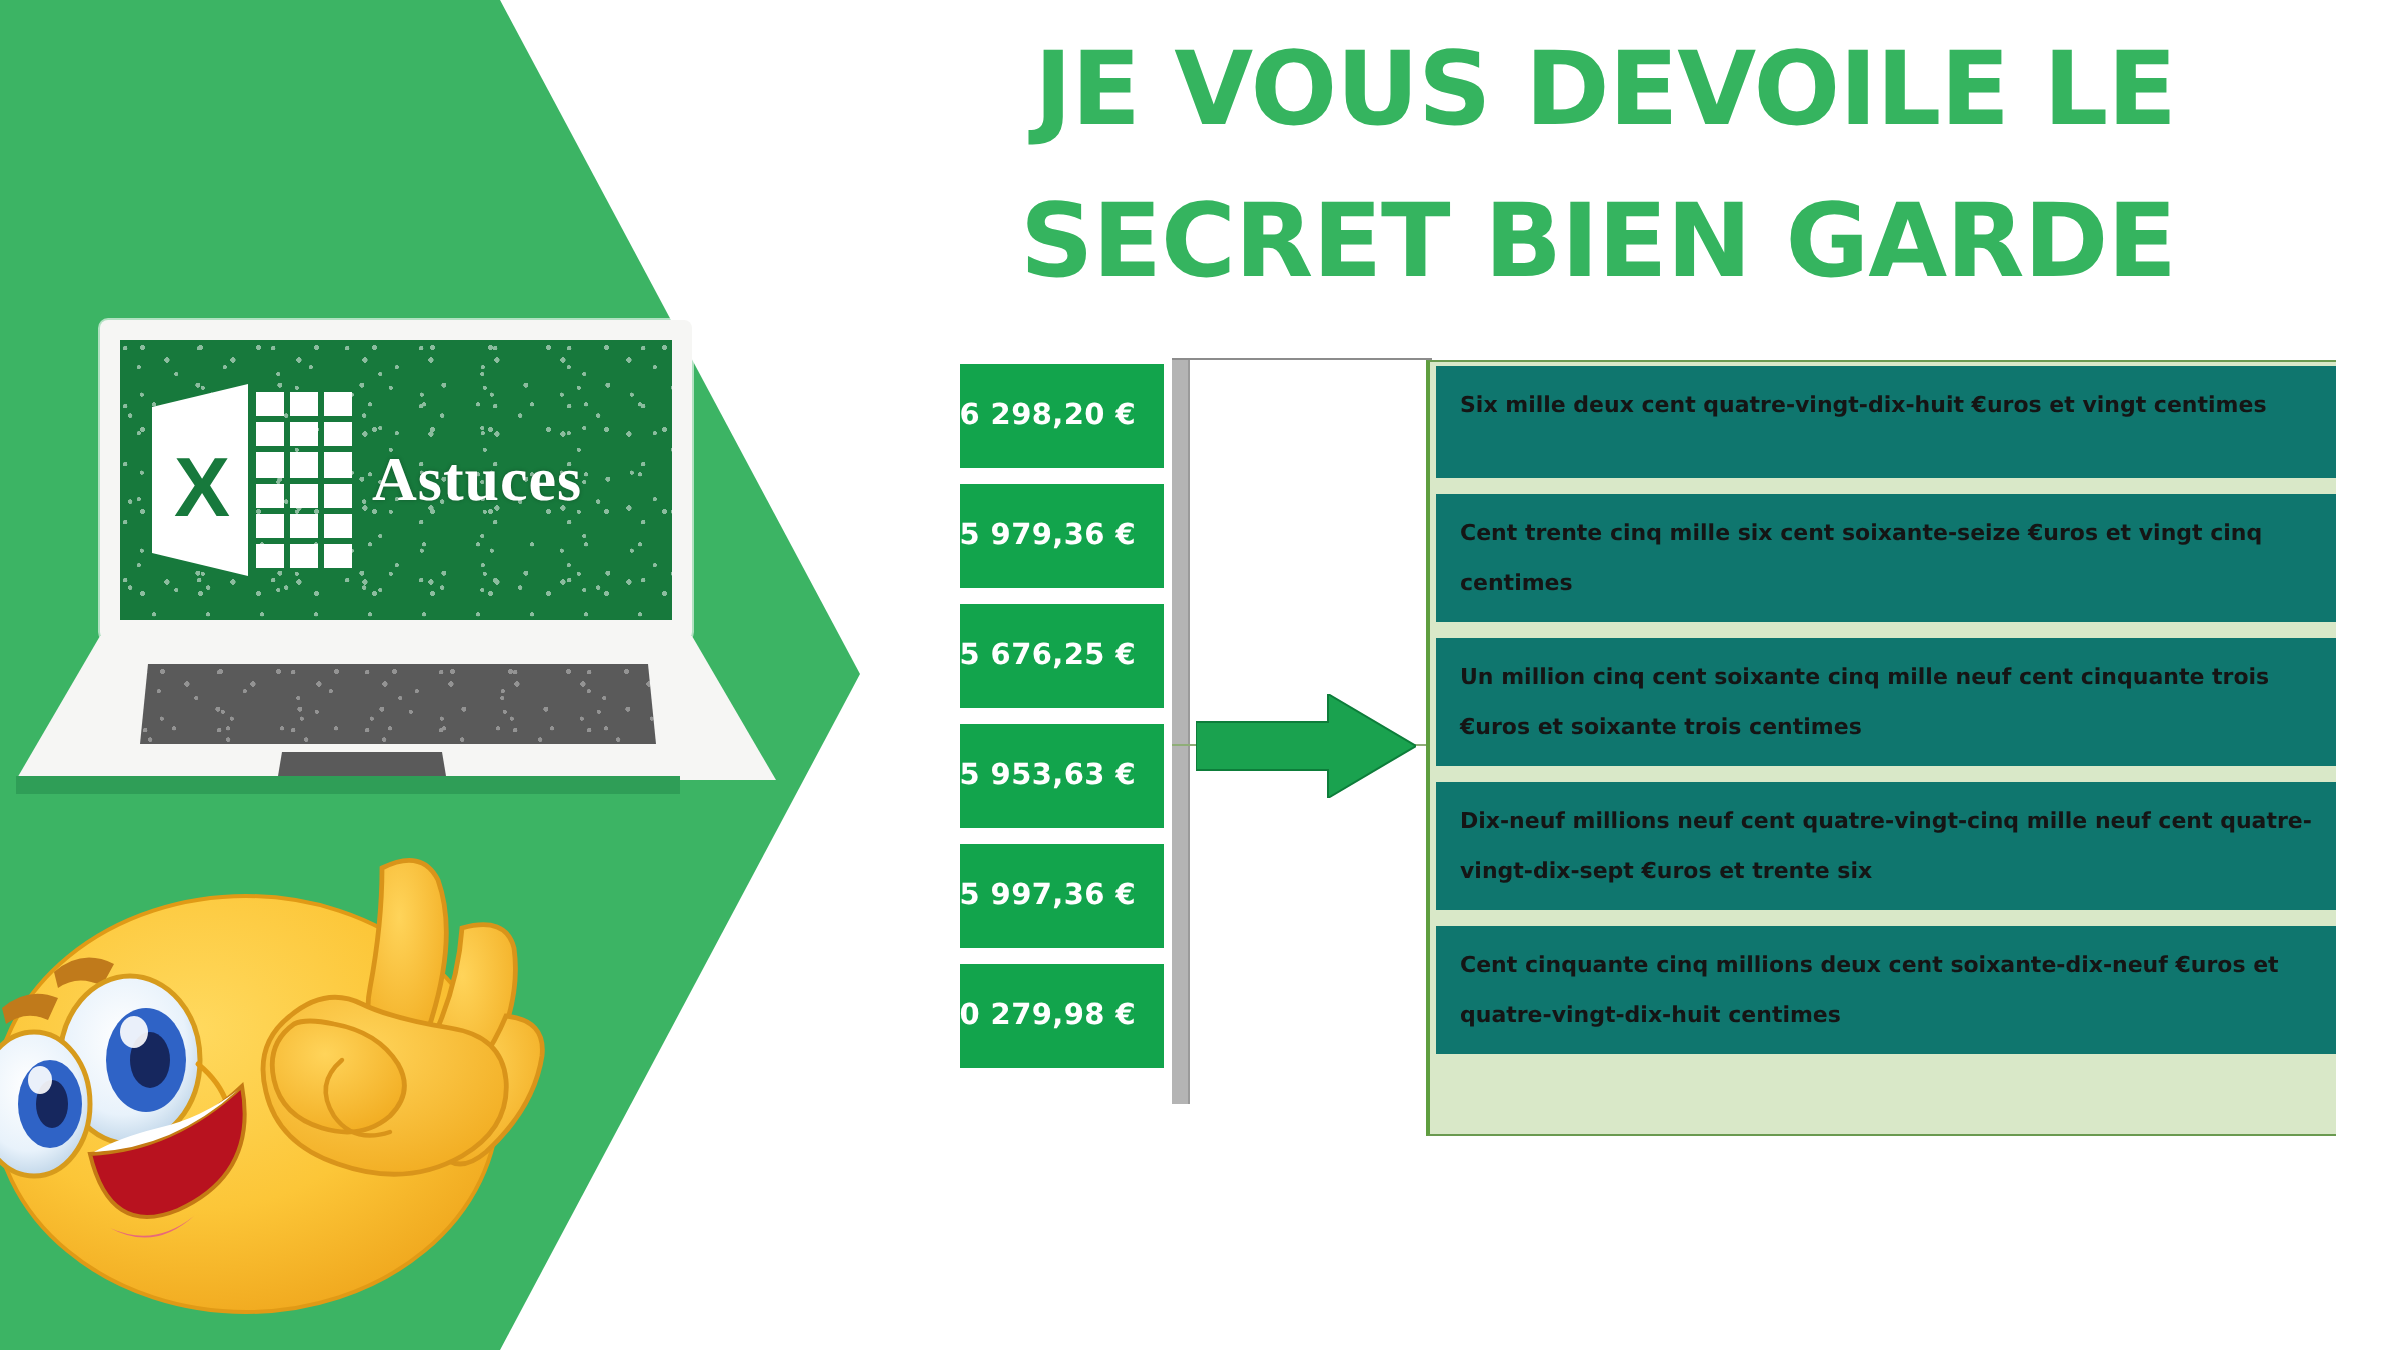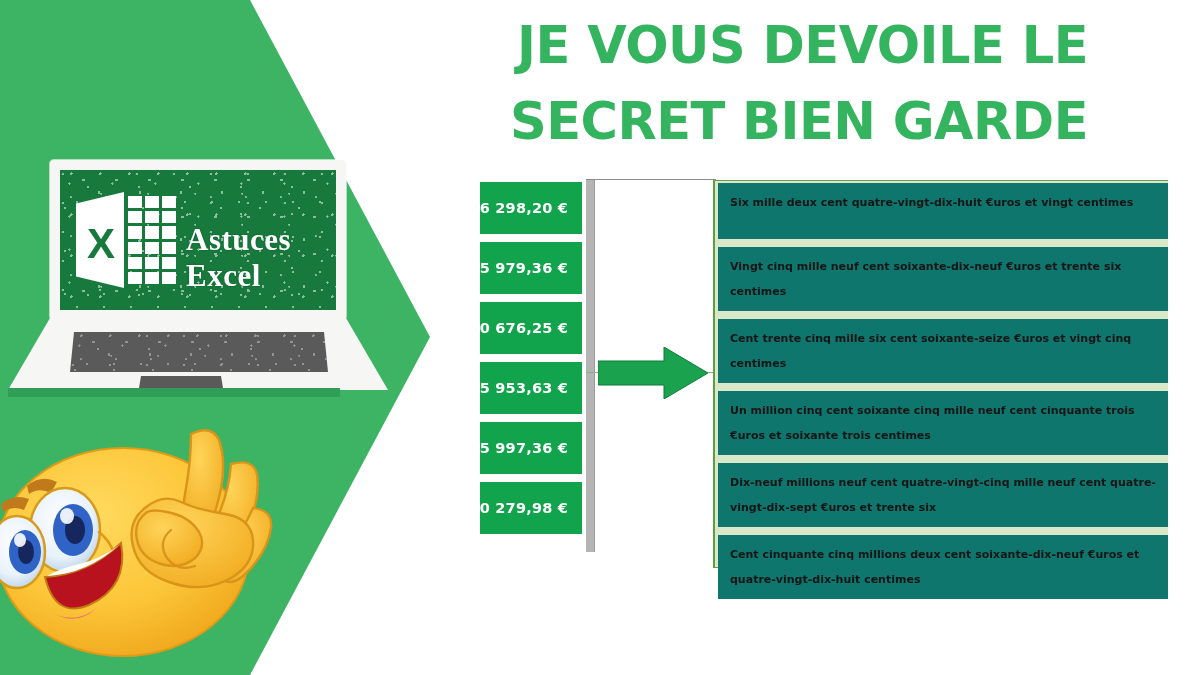--- a/index.html
+++ b/index.html
@@ -175,21 +175,20 @@
             <div class="xl-cell"></div>
               <div class="xl-cell"></div>
               <div class="xl-cell"></div>
             <div class="xl-cell"></div>
               <div class="xl-cell"></div>
               <div class="xl-cell"></div>
           </div>
         </div>
         <div class="brand">
           <div>Astuces</div>
-          <div>Excel</div>
         </div>
       </div>
     </div>
     <div class="base"></div>
     <div class="keyboard">
       <div class="speck" style="opacity:.35"></div>
     </div>
     <div class="trackpad"></div>
     <div class="basestrip"></div>
   </div>
@@ -244,35 +243,34 @@
 
   <div id="title">
     <span class="line">JE VOUS DEVOILE LE</span>
     <span class="line">SECRET BIEN GARDE</span>
   </div>
 
   <div id="col-rule"></div>
   <div id="num-col">
     <div class="num-bar">6 298,20 €</div>
     <div class="num-bar">25 979,36 €</div>
-    <div class="num-bar">240 676,25 €</div>
+    <div class="num-bar">135 676,25 €</div>
     <div class="num-bar">7 565 953,63 €</div>
     <div class="num-bar">19 985 997,36 €</div>
     <div class="num-bar">155 000 279,98 €</div>
   </div>
   <div id="col-divider"></div>
 
   <div id="mid-line"></div>
   <svg id="mid-arrow" viewBox="0 0 110 52">
     <path d="M0 14 L66 14 L66 0 L110 26 L66 52 L66 38 L0 38 Z" fill="#1aa24f" stroke="#0d7d3a" stroke-width="1"></path>
   </svg>
 
   <div id="text-panel"></div>
   <div id="text-rows">
     <div class="txt-row">Six mille deux cent quatre-vingt-dix-huit €uros et vingt centimes</div>
-    <div class="txt-row">Vingt cinq mille neuf cent soixante-dix-neuf €uros et trente six centimes</div>
     <div class="txt-row">Cent trente cinq mille six cent soixante-seize €uros et vingt cinq centimes</div>
     <div class="txt-row tall">Un million cinq cent soixante cinq mille neuf cent cinquante trois €uros et soixante trois centimes</div>
     <div class="txt-row tall">Dix-neuf millions neuf cent quatre-vingt-cinq mille neuf cent quatre-vingt-dix-sept €uros et trente six</div>
     <div class="txt-row tall">Cent cinquante cinq millions deux cent soixante-dix-neuf €uros et quatre-vingt-dix-huit centimes</div>
   </div>
 
 </div>
 
 </body></html>

